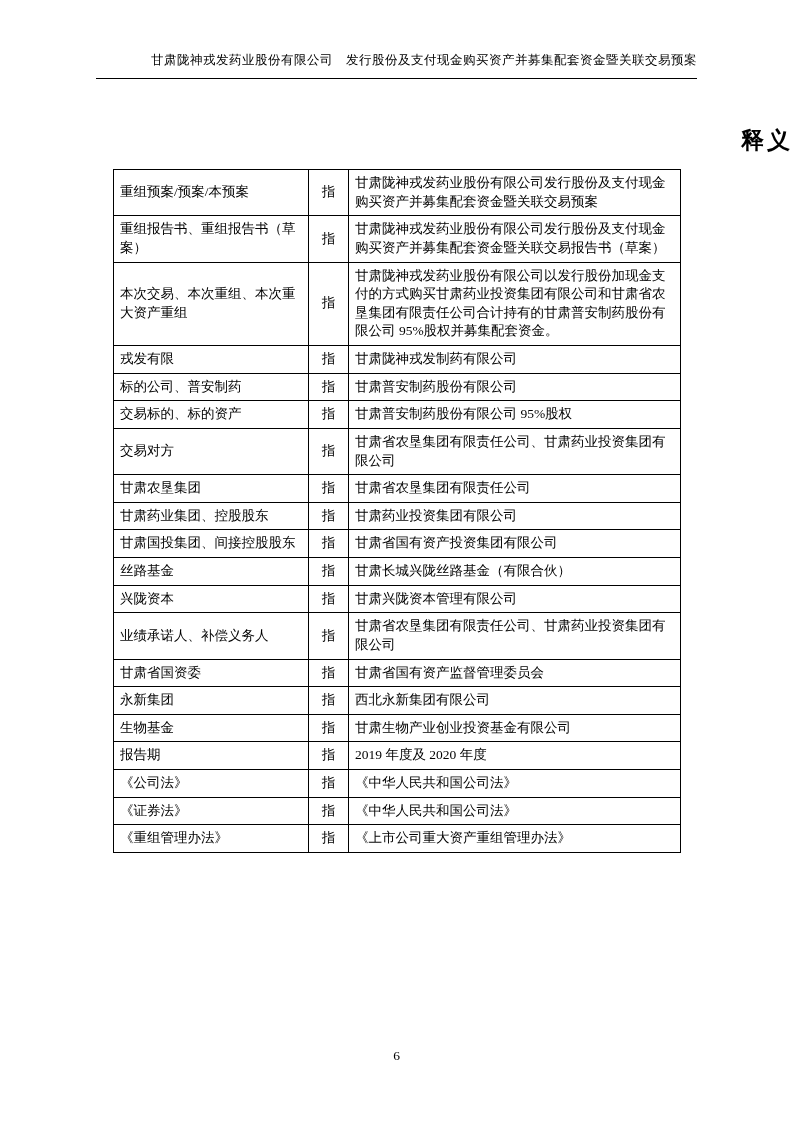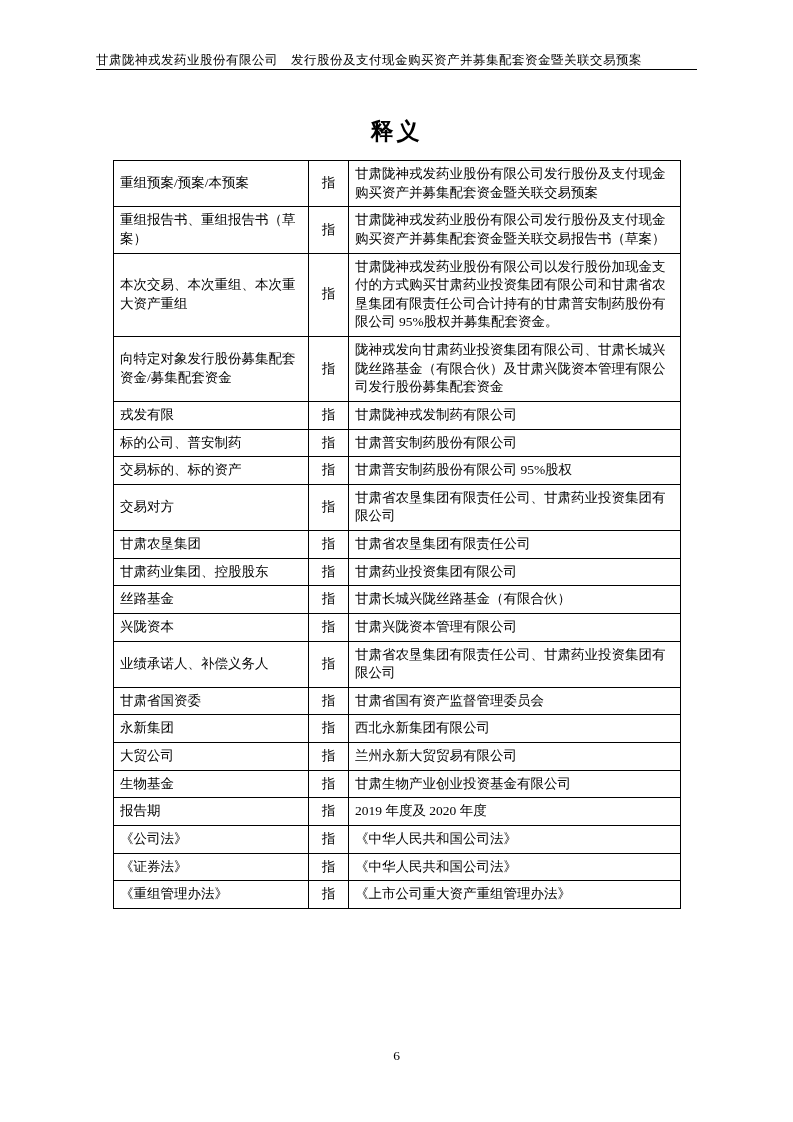--- a/index.html
+++ b/index.html
@@ -11,29 +11,30 @@
   .page {
     position: relative;
     width: 793px;
     height: 1122px;
     margin: 0 auto;
     background: #ffffff;
     overflow: hidden;
   }
   .header {
     margin: 52px 96px 0 96px;
-    text-align: left;
+    text-align: right;
     font-size: 12.5px;
     letter-spacing: 0.5px;
+    padding-bottom: 9px;
     border-bottom: 1px solid #000000;
     white-space: nowrap;
   }
   .title {
     margin-top: 46px;
-    text-align: center;
+    text-align: right;
     font-size: 23px;
     font-weight: bold;
     letter-spacing: 3px;
   }
   .intro {
     margin: 40px 113px 0 113px;
     text-indent: 2em;
     font-size: 14.5px;
     letter-spacing: 0.5px;
   }
@@ -87,25 +88,20 @@
     <td class="zhi">指</td>
     <td class="def">甘肃陇神戎发药业股份有限公司发行股份及支付现金购买资产并募集配套资金暨关联交易报告书（草案）</td>
   </tr>
 
   <tr>
     <td class="term">本次交易、本次重组、本次重大资产重组</td>
     <td class="zhi">指</td>
     <td class="def">甘肃陇神戎发药业股份有限公司以发行股份加现金支付的方式购买甘肃药业投资集团有限公司和甘肃省农垦集团有限责任公司合计持有的甘肃普安制药股份有限公司 95%股权并募集配套资金。</td>
   </tr>
 
-  <tr>
-    <td class="term">向特定对象发行股份募集配套资金/募集配套资金</td>
-    <td class="zhi">指</td>
-    <td class="def">陇神戎发向甘肃药业投资集团有限公司、甘肃长城兴陇丝路基金（有限合伙）及甘肃兴陇资本管理有限公司发行股份募集配套资金</td>
-  </tr>
 
 
   <tr>
     <td class="term">戎发有限</td>
     <td class="zhi">指</td>
     <td class="def">甘肃陇神戎发制药有限公司</td>
   </tr>
 
   <tr>
     <td class="term">标的公司、普安制药</td>
@@ -130,20 +126,25 @@
     <td class="zhi">指</td>
     <td class="def">甘肃省农垦集团有限责任公司</td>
   </tr>
 
   <tr>
     <td class="term">甘肃药业集团、控股股东</td>
     <td class="zhi">指</td>
     <td class="def">甘肃药业投资集团有限公司</td>
   </tr>
 
+  <tr>
+    <td class="term">甘肃国投集团、间接控股股东</td>
+    <td class="zhi">指</td>
+    <td class="def">甘肃省国有资产投资集团有限公司</td>
+  </tr>
 
   <tr>
     <td class="term">丝路基金</td>
     <td class="zhi">指</td>
     <td class="def">甘肃长城兴陇丝路基金（有限合伙）</td>
   </tr>
 
   <tr>
     <td class="term">兴陇资本</td>
     <td class="zhi">指</td>
@@ -163,25 +164,20 @@
     <td class="def">甘肃省国有资产监督管理委员会</td>
   </tr>
 
   <tr>
     <td class="term">永新集团</td>
     <td class="zhi">指</td>
     <td class="def">西北永新集团有限公司</td>
   </tr>
 
 
-  <tr>
-    <td class="term">大贸公司</td>
-    <td class="zhi">指</td>
-    <td class="def">兰州永新大贸贸易有限公司</td>
-  </tr>
 
   <tr>
     <td class="term">生物基金</td>
     <td class="zhi">指</td>
     <td class="def">甘肃生物产业创业投资基金有限公司</td>
   </tr>
 
   <tr>
     <td class="term">报告期</td>
     <td class="zhi">指</td>

